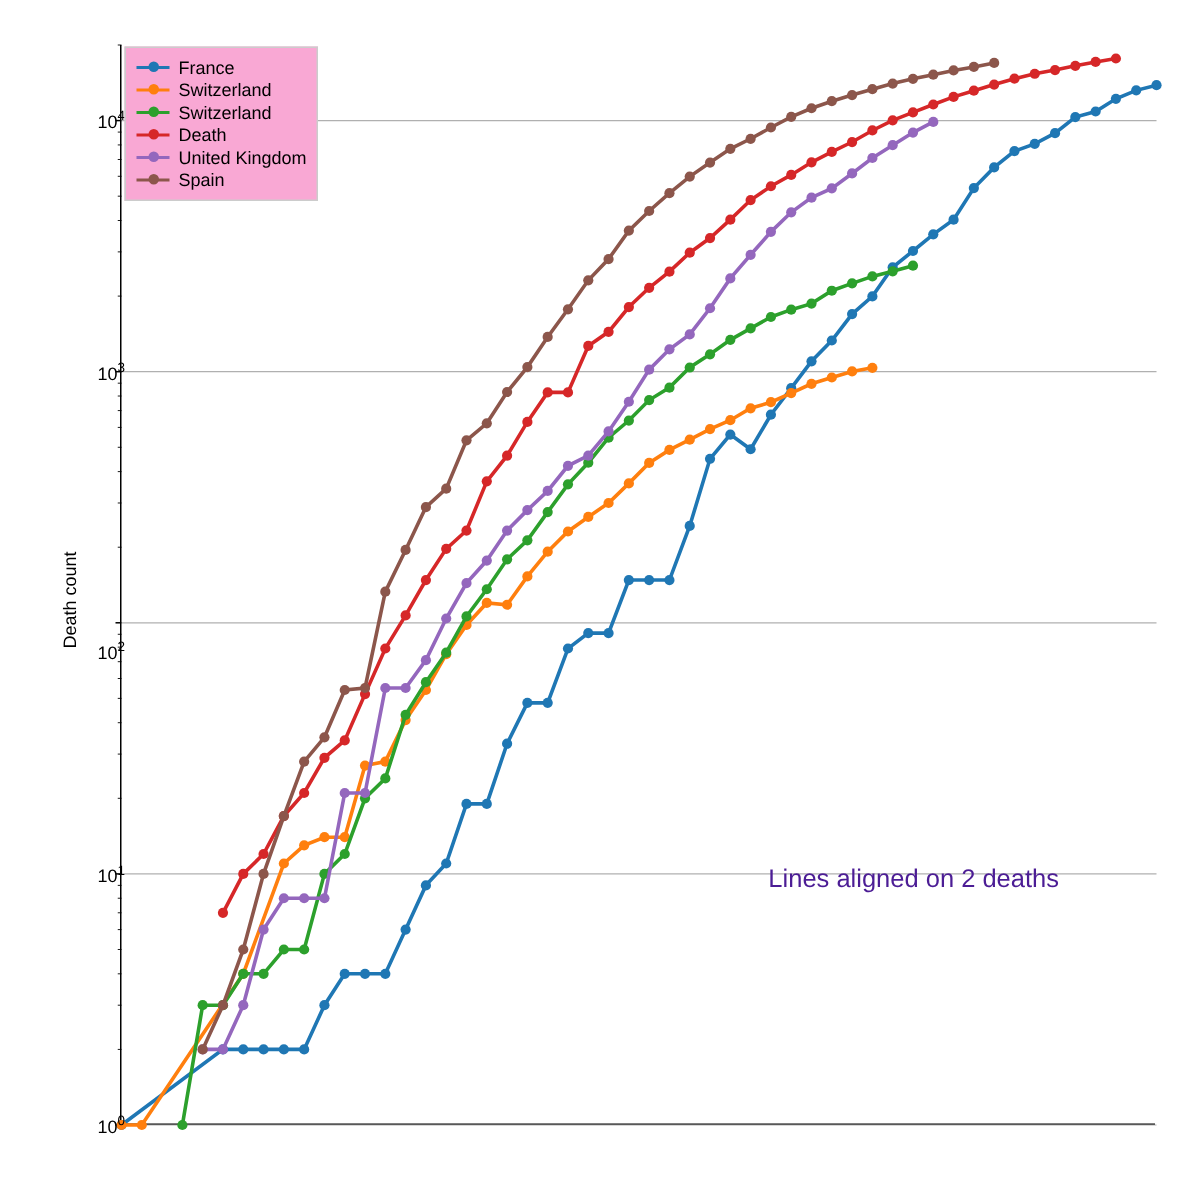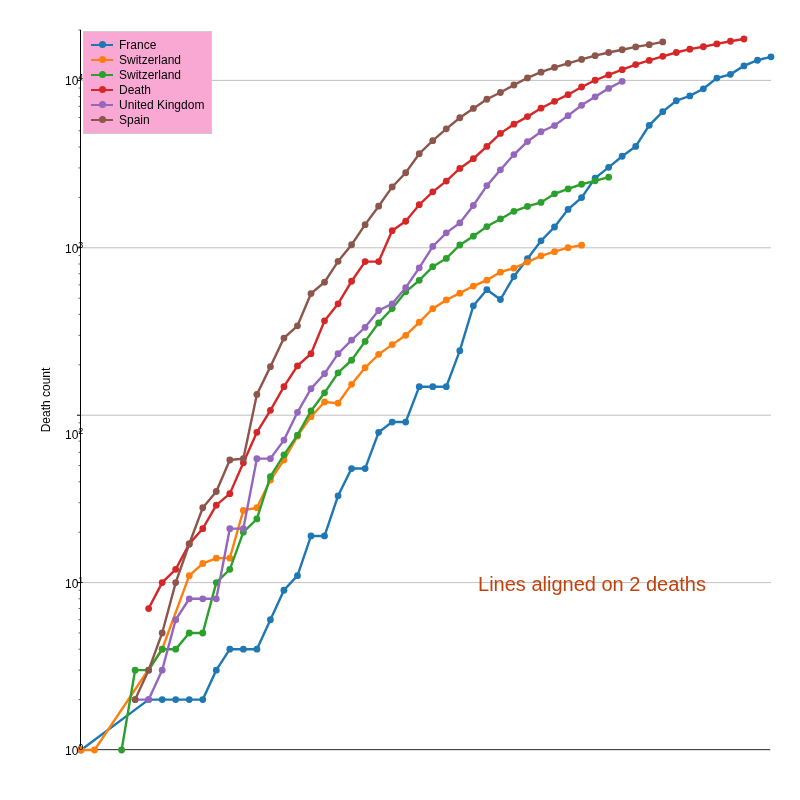--- a/index.html
+++ b/index.html
@@ -75,22 +75,22 @@
       position: absolute;
       left: 8px;
       top: -2.5px;
       width: 7px;
       height: 7px;
       border-radius: 50%;
       background: inherit;
     }
     .annotation {
       position: absolute;
-      font-size: 20px;
-      color: #c2410c;
+      font-size: 17px;
+      color: #4c1d95;
     }
     svg { overflow: visible; }
     .series-line { fill: none; stroke-width: 2.4px; }
     .series-pt { stroke: none; }
   </style>
 </head>
 <body>
 
 <div class="y-label">Death count</div>
 

